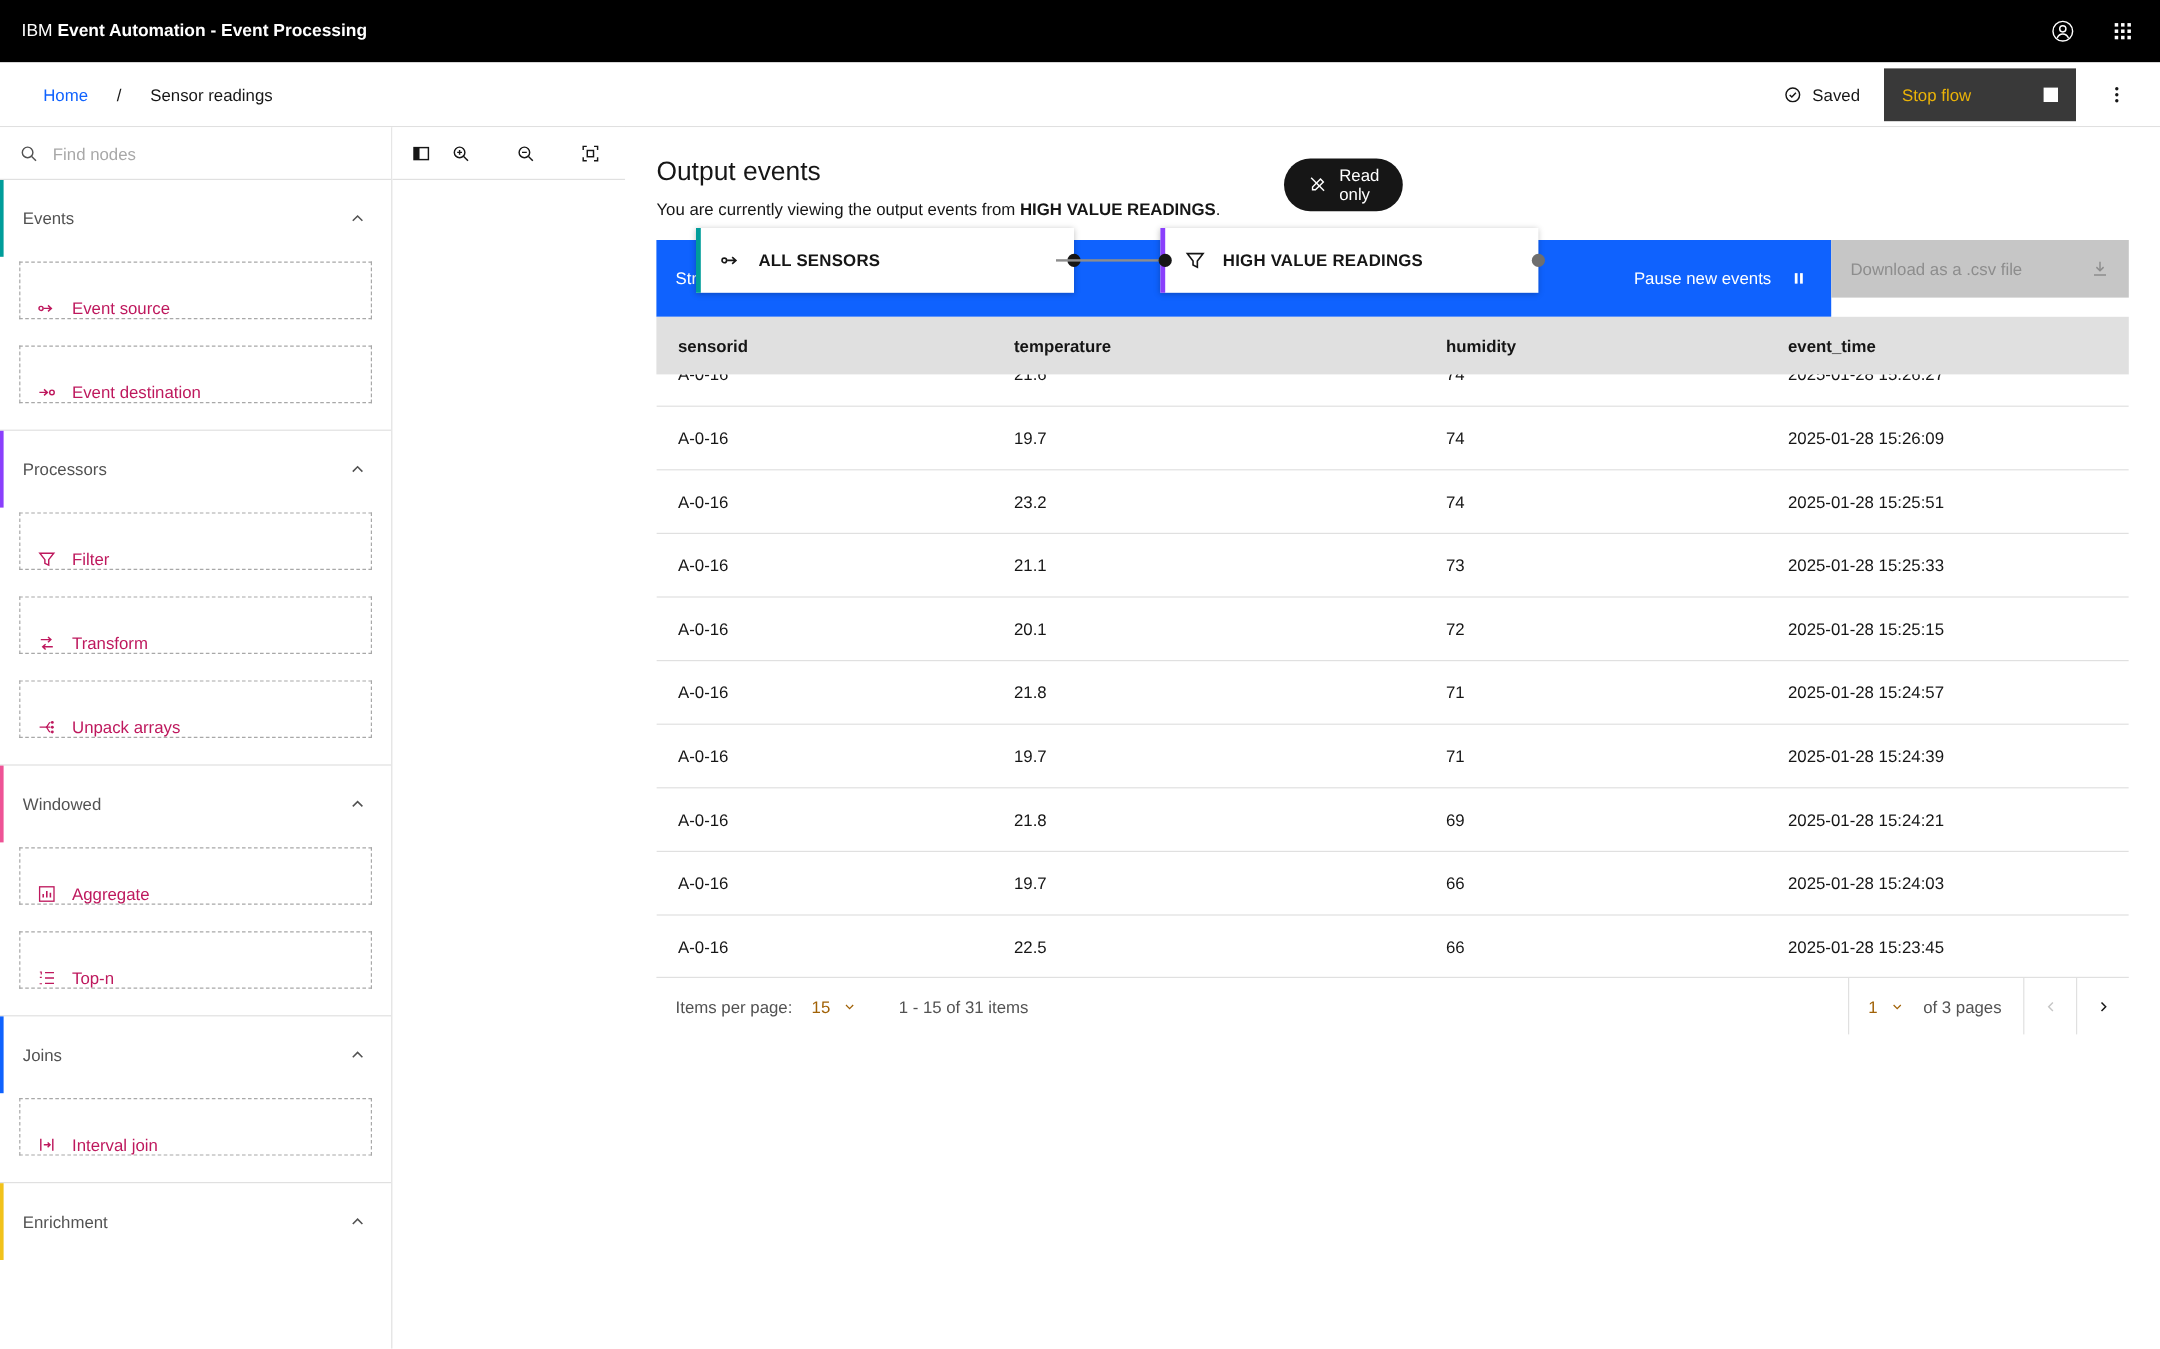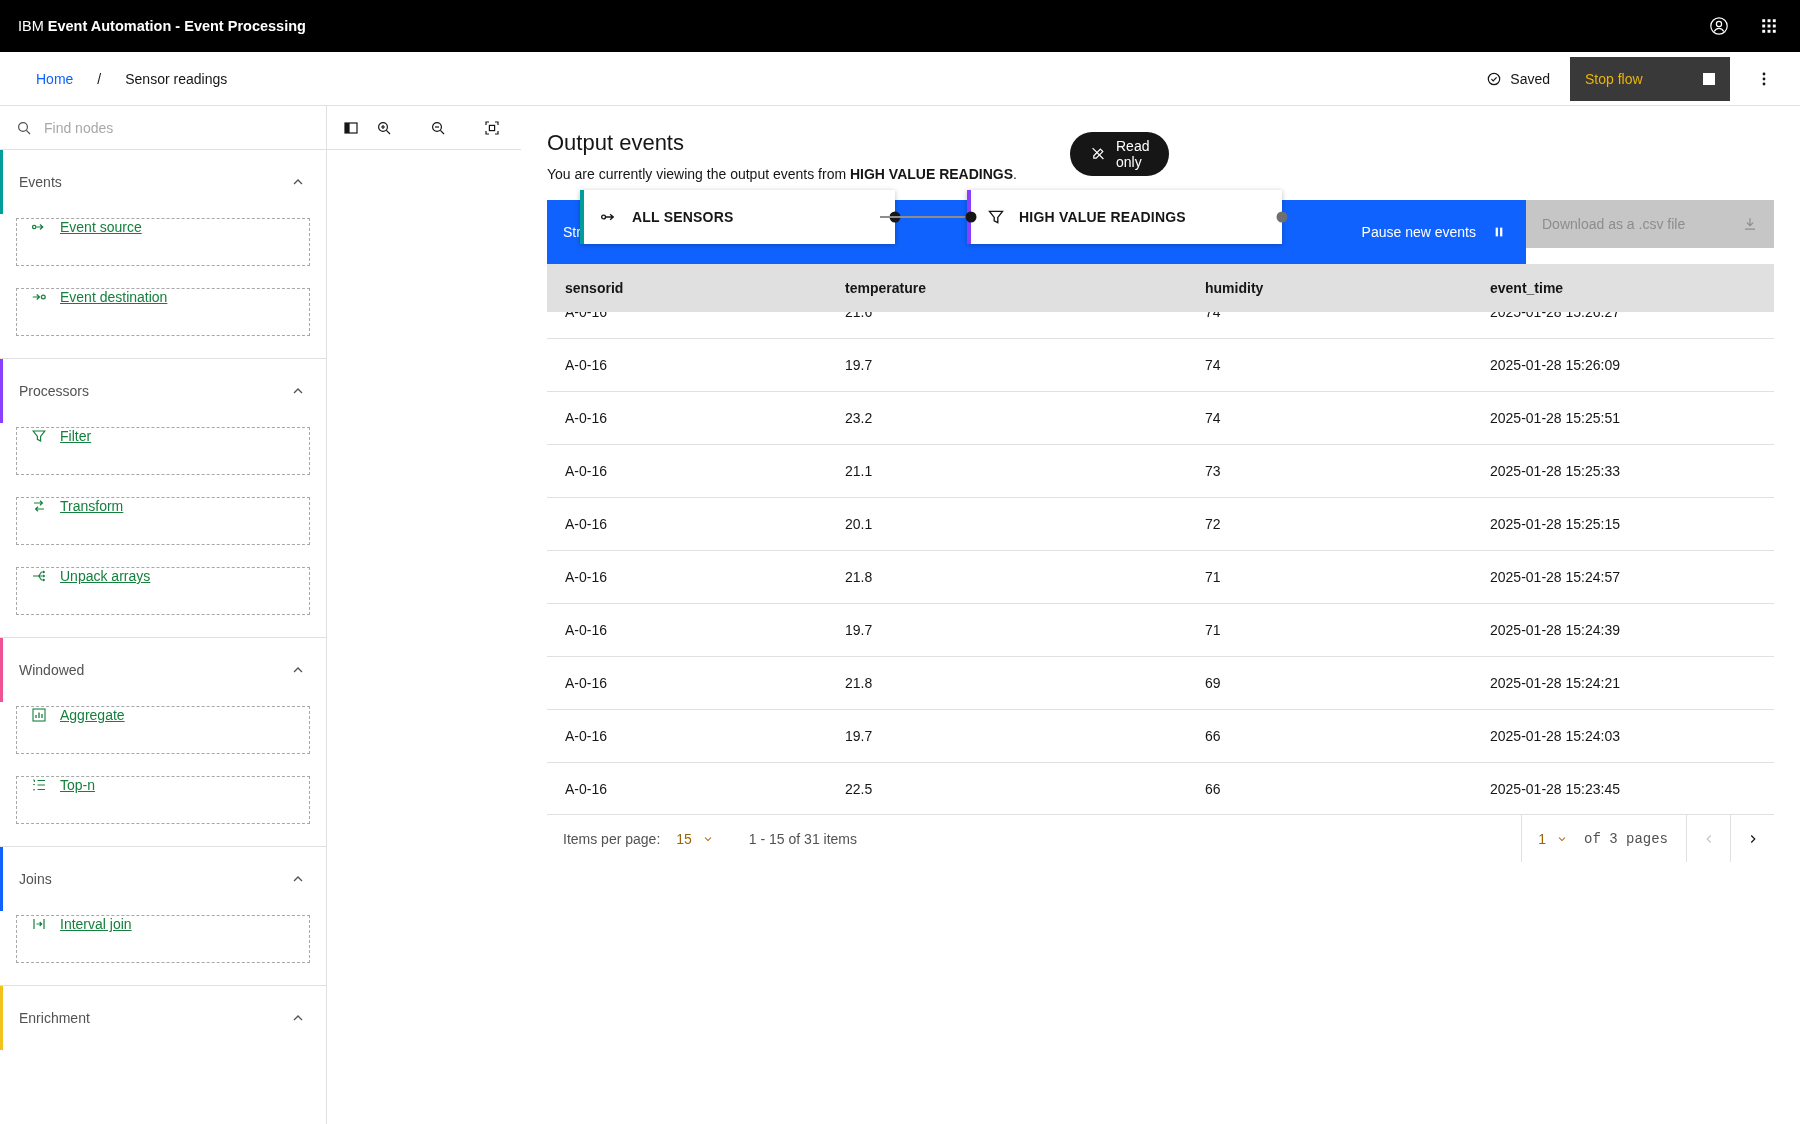--- a/index.html
+++ b/index.html
@@ -33,21 +33,21 @@
   
   .palette { width:327px; flex:none; border-right:1px solid #e0e0e0; display:flex; flex-direction:column; overflow:hidden; background:#fff; }
   .search-row { height:44px; flex:none; display:flex; align-items:center; gap:12px; padding:0 16px; border-bottom:1px solid #e0e0e0; color:#525252; }
   .search-row input { border:none; outline:none; flex:1; font-size:14px; font-family:inherit; color:#161616; background:transparent; }
   .search-row input::placeholder { color:#a8a8a8; }
   .pal-sections { flex:1; overflow:hidden; }
   .pal-section { border-top:1px solid #e0e0e0; }
   .pal-section:first-child { border-top:none; }
   .pal-header { height:64px; display:flex; align-items:center; justify-content:space-between; padding:0 20px 0 16px; color:#525252; border-left:3px solid transparent; cursor:pointer; }
   .pal-items { padding:4px 16px 0; }
-  .pal-tile { height:48px; margin-bottom:22px; border:1px dashed #a8a8a8; background:#fff; display:flex; align-items:flex-start; gap:13px; padding:0 14px; color:#15803d; cursor:grab;text-decoration:underline; }
+  .pal-tile { height:48px; margin-bottom:22px; border:1px dashed #a8a8a8; background:#fff; display:flex; align-items:flex-end; gap:13px; padding:0 14px; color:#be185d; cursor:grab; }
   .chev { color:#525252; }
 
   
   .workspace { flex:1; min-width:0; display:flex; flex-direction:row; }
   .canvas-toolbar { height:44px; flex:none; background:#fff; border-bottom:1px solid #e0e0e0; display:flex; align-items:center; padding:0 14px 0 6px; }
   .collapse-btn { width:36px; height:36px; display:flex; align-items:center; justify-content:center; color:#161616; }
   .zoom-group { margin-left:auto; display:flex; align-items:center; gap:24px; }
   .zoom-group button { width:30px; height:30px; display:flex; align-items:center; justify-content:center; color:#161616; }
 
   .canvas { height:190px; flex:none; position:relative; background-color:#f4f4f4;
@@ -78,21 +78,21 @@
   .tbl-viewport { height:503px; overflow:hidden; flex:none; }
   .tbl-rows { margin-top:-26px; }
   .tbl-row { height:53px; border-bottom:1px solid #e0e0e0; color:#161616; }
 
   .pagination { height:48px; flex:none; border-top:1px solid #e0e0e0; display:flex; align-items:stretch; color:#525252; margin-top:-1px; background:#fff; }
   .pg-left { display:flex; align-items:center; padding-left:16px; }
   .pg-select { display:flex; align-items:center; gap:10px; padding:0 16px; color:#a16207; height:100%; }
   .pg-divider { width:1px; background:#e0e0e0; }
   .pg-range { padding:0 18px; display:flex; align-items:center; }
   .pg-right { margin-left:auto; display:flex; align-items:stretch; }
-  .pg-pages { display:flex; align-items:center; padding-right:18px;font-family:Liberation Mono, monospace; }
+  .pg-pages { display:flex; align-items:center; padding-right:18px; }
   .pg-btn { width:44px; display:flex; align-items:center; justify-content:center; border-left:1px solid #e0e0e0; color:#161616; }
   .pg-btn.disabled { color:#c6c6c6; cursor:default; }
 </style>
 </head>
 <body>
 
 <div class="app">
 
   <header class="topbar">
     <div class="brand"><span>IBM </span><strong>Event Automation - Event Processing</strong></div>

